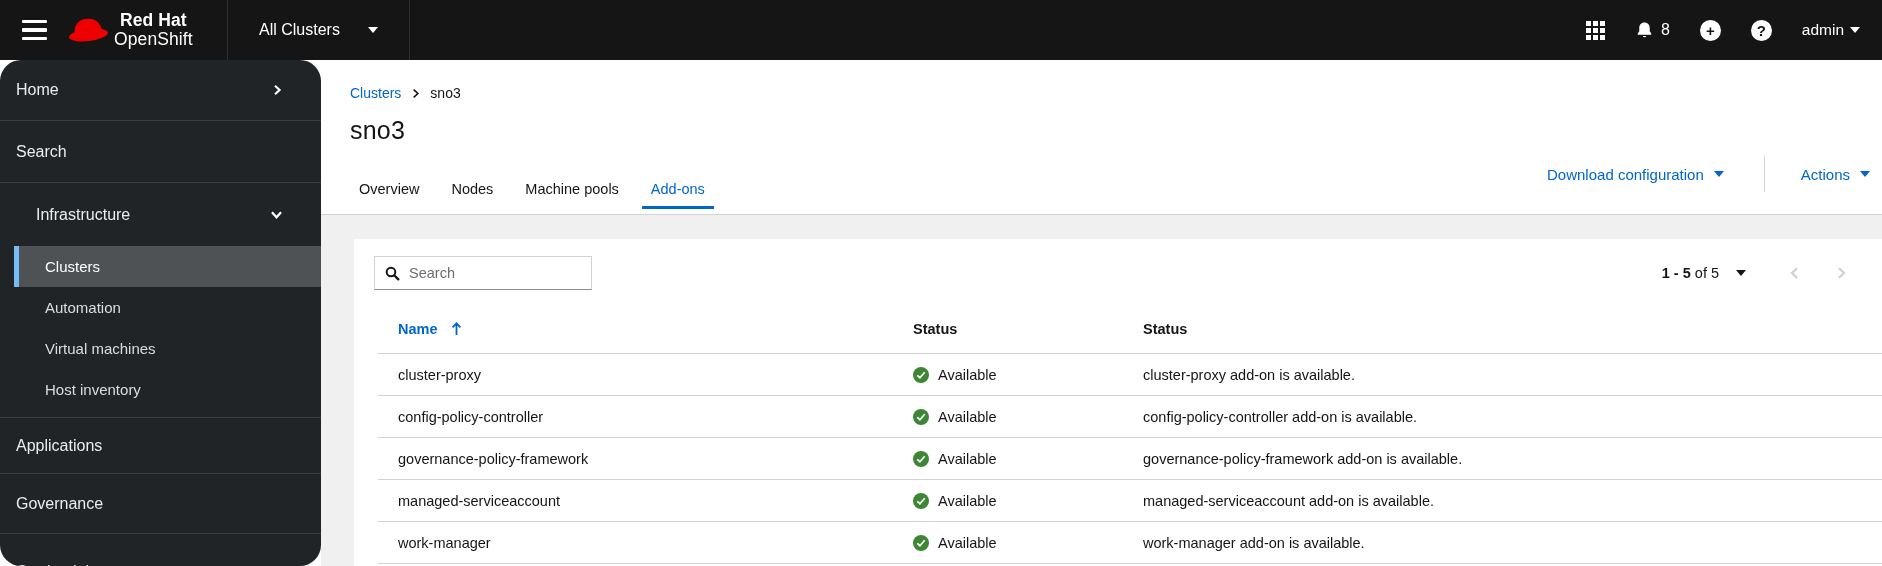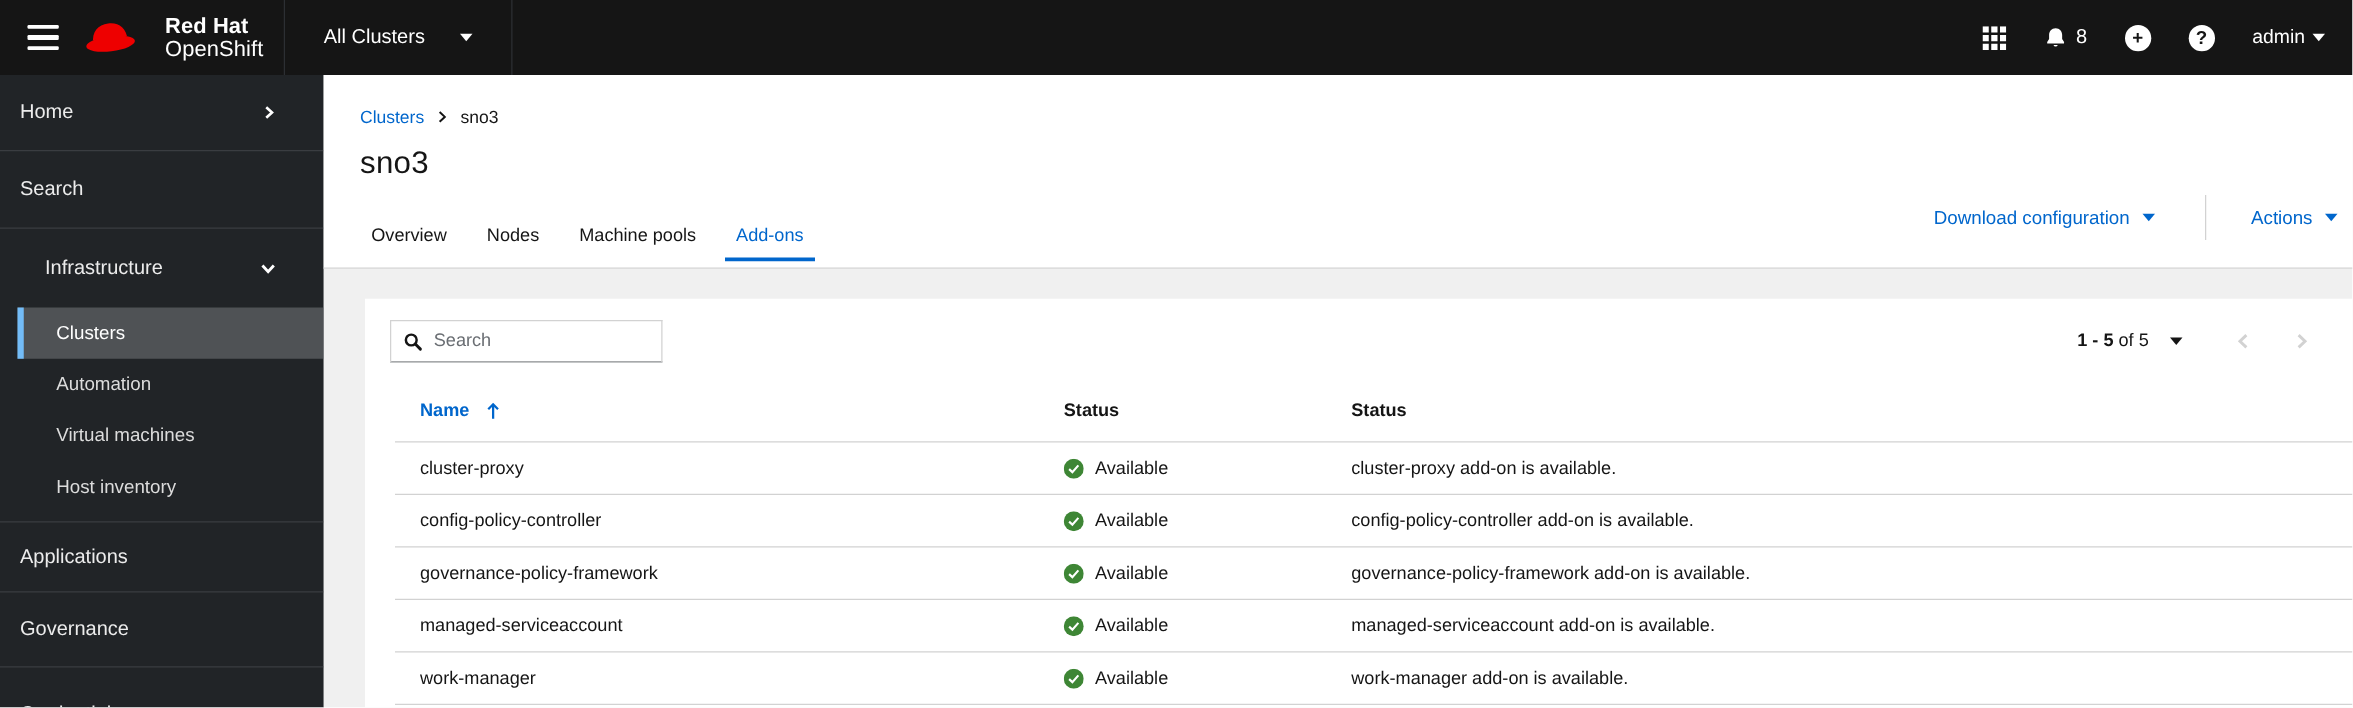--- a/index.html
+++ b/index.html
@@ -6,36 +6,36 @@
   html,body { width:1882px; height:566px; overflow:hidden; }
   body {
     font-family:"Liberation Sans", sans-serif;
     font-size:14.5px; color:#151515; background:#fff;
   }
   
   .masthead { height:60px; background:#151515; display:flex; align-items:stretch; color:#fff; }
   .mh-left { width:227px; display:flex; align-items:center; padding-left:14px; }
   .hamburger { background:none; border:none; cursor:pointer; display:flex; flex-direction:column; gap:5px; padding:10px 8px; }
   .hamburger span { width:25px; height:3.2px; background:#fff; border-radius:1px; display:block; }
-  .brand { display:flex; align-items:center; gap:23px; margin-left:12px; }
+  .brand { display:flex; align-items:center; gap:5px; margin-left:12px;text-align:center; }
   .brand-text { line-height:1.08; font-size:17.5px; letter-spacing:.1px; }
   .brand-l1 { font-weight:bold; }
   .persp { width:183px; border-left:1px solid #2c2f33; border-right:1px solid #2c2f33;
            display:flex; align-items:center; padding:0 31px; font-size:16px; cursor:pointer; }
   .persp .caret { margin-left:auto; }
   .mh-right { margin-left:auto; display:flex; align-items:center; gap:30px; padding-right:22px; }
   .mh-btn { background:none; border:none; cursor:pointer; color:#fff; display:flex; align-items:center; gap:7px; font-size:16px; font-family:inherit; }
   .circle-ico { width:21px; height:21px; border-radius:50%; background:#fff; color:#151515;
                 display:flex; align-items:center; justify-content:center; font-weight:bold; font-size:15px; line-height:1; }
   .caret { width:0; height:0; border-left:5px solid transparent; border-right:5px solid transparent; border-top:6px solid currentColor; display:inline-block; }
   .user-btn { font-size:15.5px; gap:6px; }
   
   .app { display:flex; height:506px; }
   
-  .sidebar { width:259px; background:#212427; color:#ececec; overflow:hidden; flex:none; }
+  .sidebar { width:321px; background:#212427; color:#ececec; overflow:hidden; flex:none;border-radius:21px; }
   .nav-item { display:flex; align-items:center; padding:0 38px 0 16px; font-size:16px; cursor:pointer; }
   .nav-item .lbl { flex:1; }
   .nav-top { height:61px; border-bottom:1px solid #3a3d41; }
   .nav-group { border-bottom:1px solid #3a3d41; padding-bottom:7px; }
   .nav-group-head { height:63px; border-bottom:none;padding-left:36px; }
   .nav-sub { display:block; }
   .nav-sub-item { height:41px; display:flex; align-items:center; margin-left:14px; padding-left:31px;
                   font-size:15px; color:#dcdcdc; cursor:pointer; }
   .nav-sub-item.current { background:#4f5255; border-left:5px solid #73bcf7; padding-left:26px; color:#fff; }
   .nav-plain { height:56px; border-bottom:1px solid #3a3d41; }

